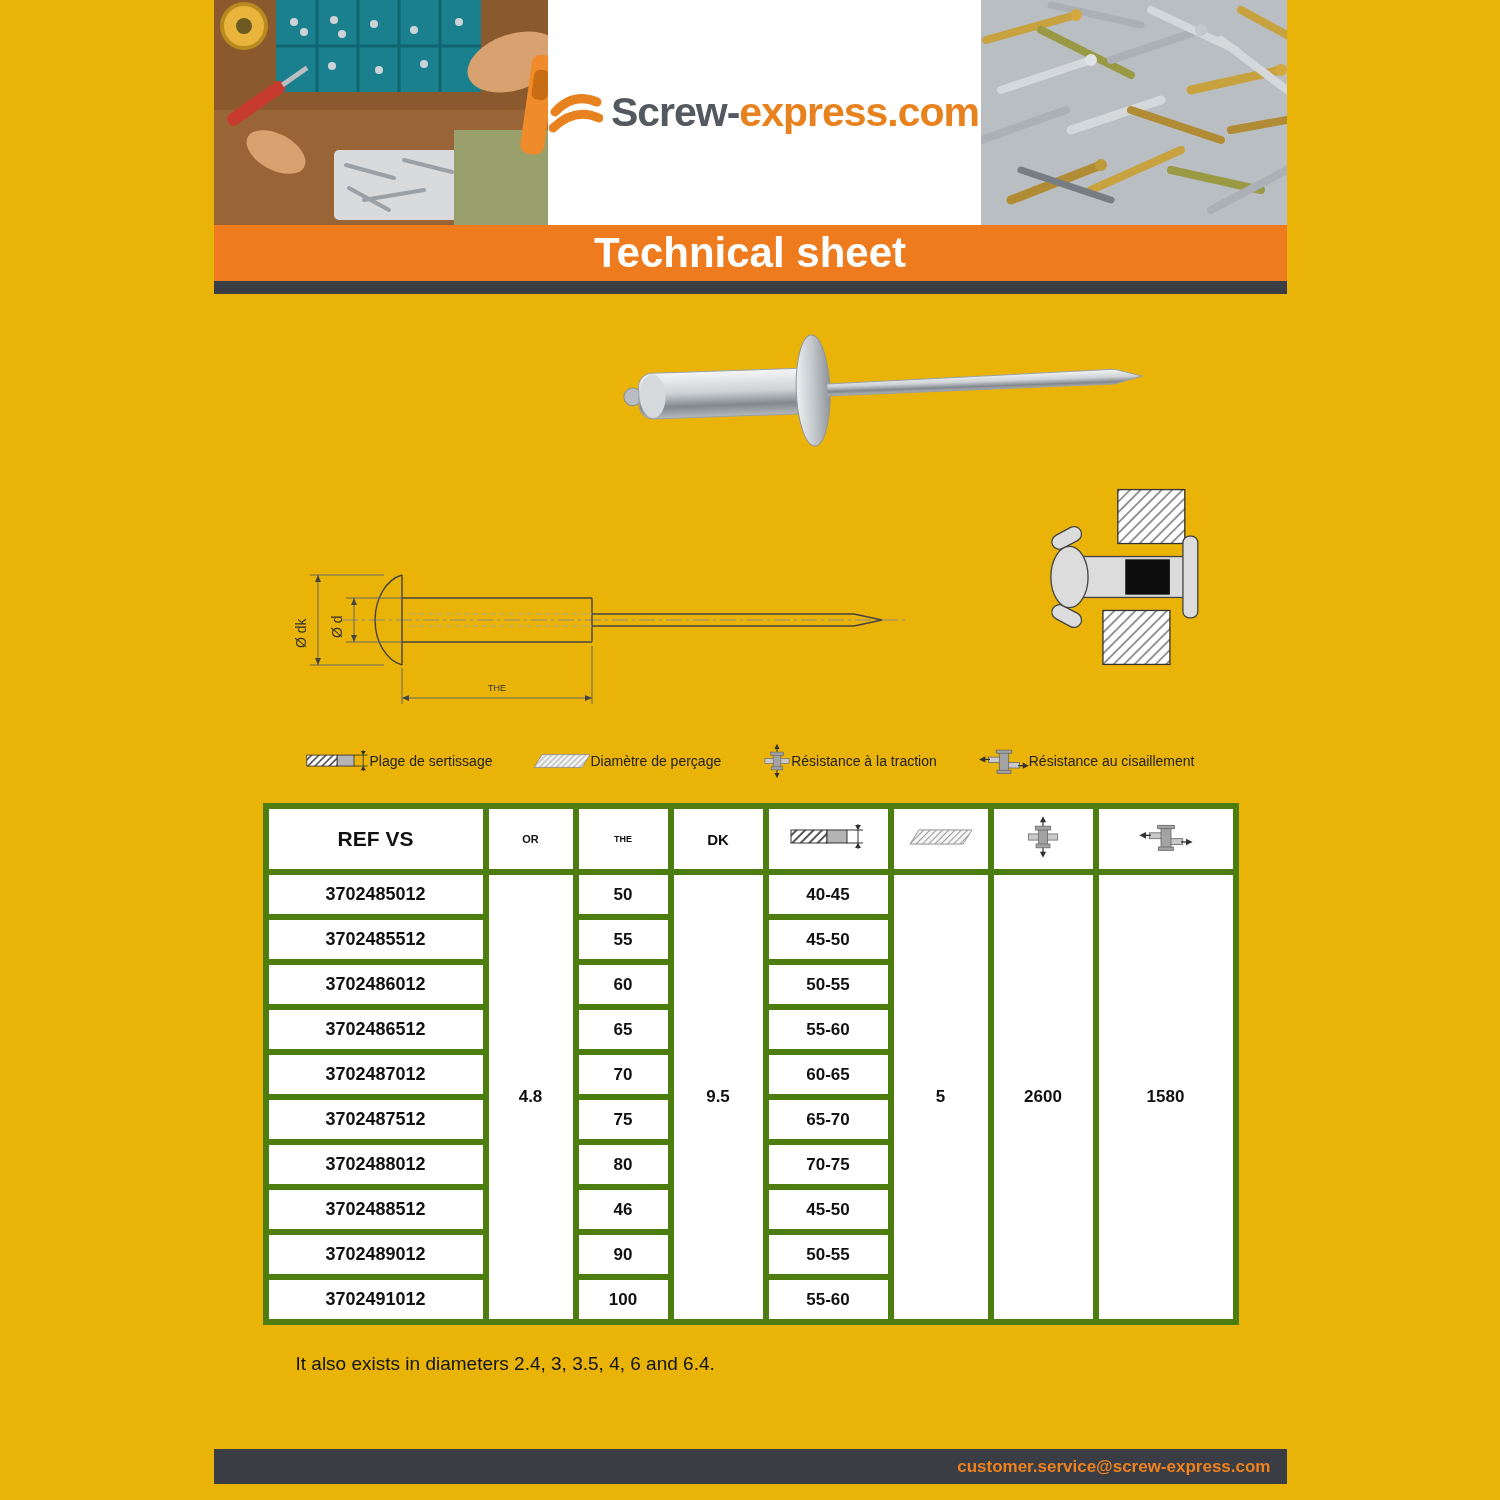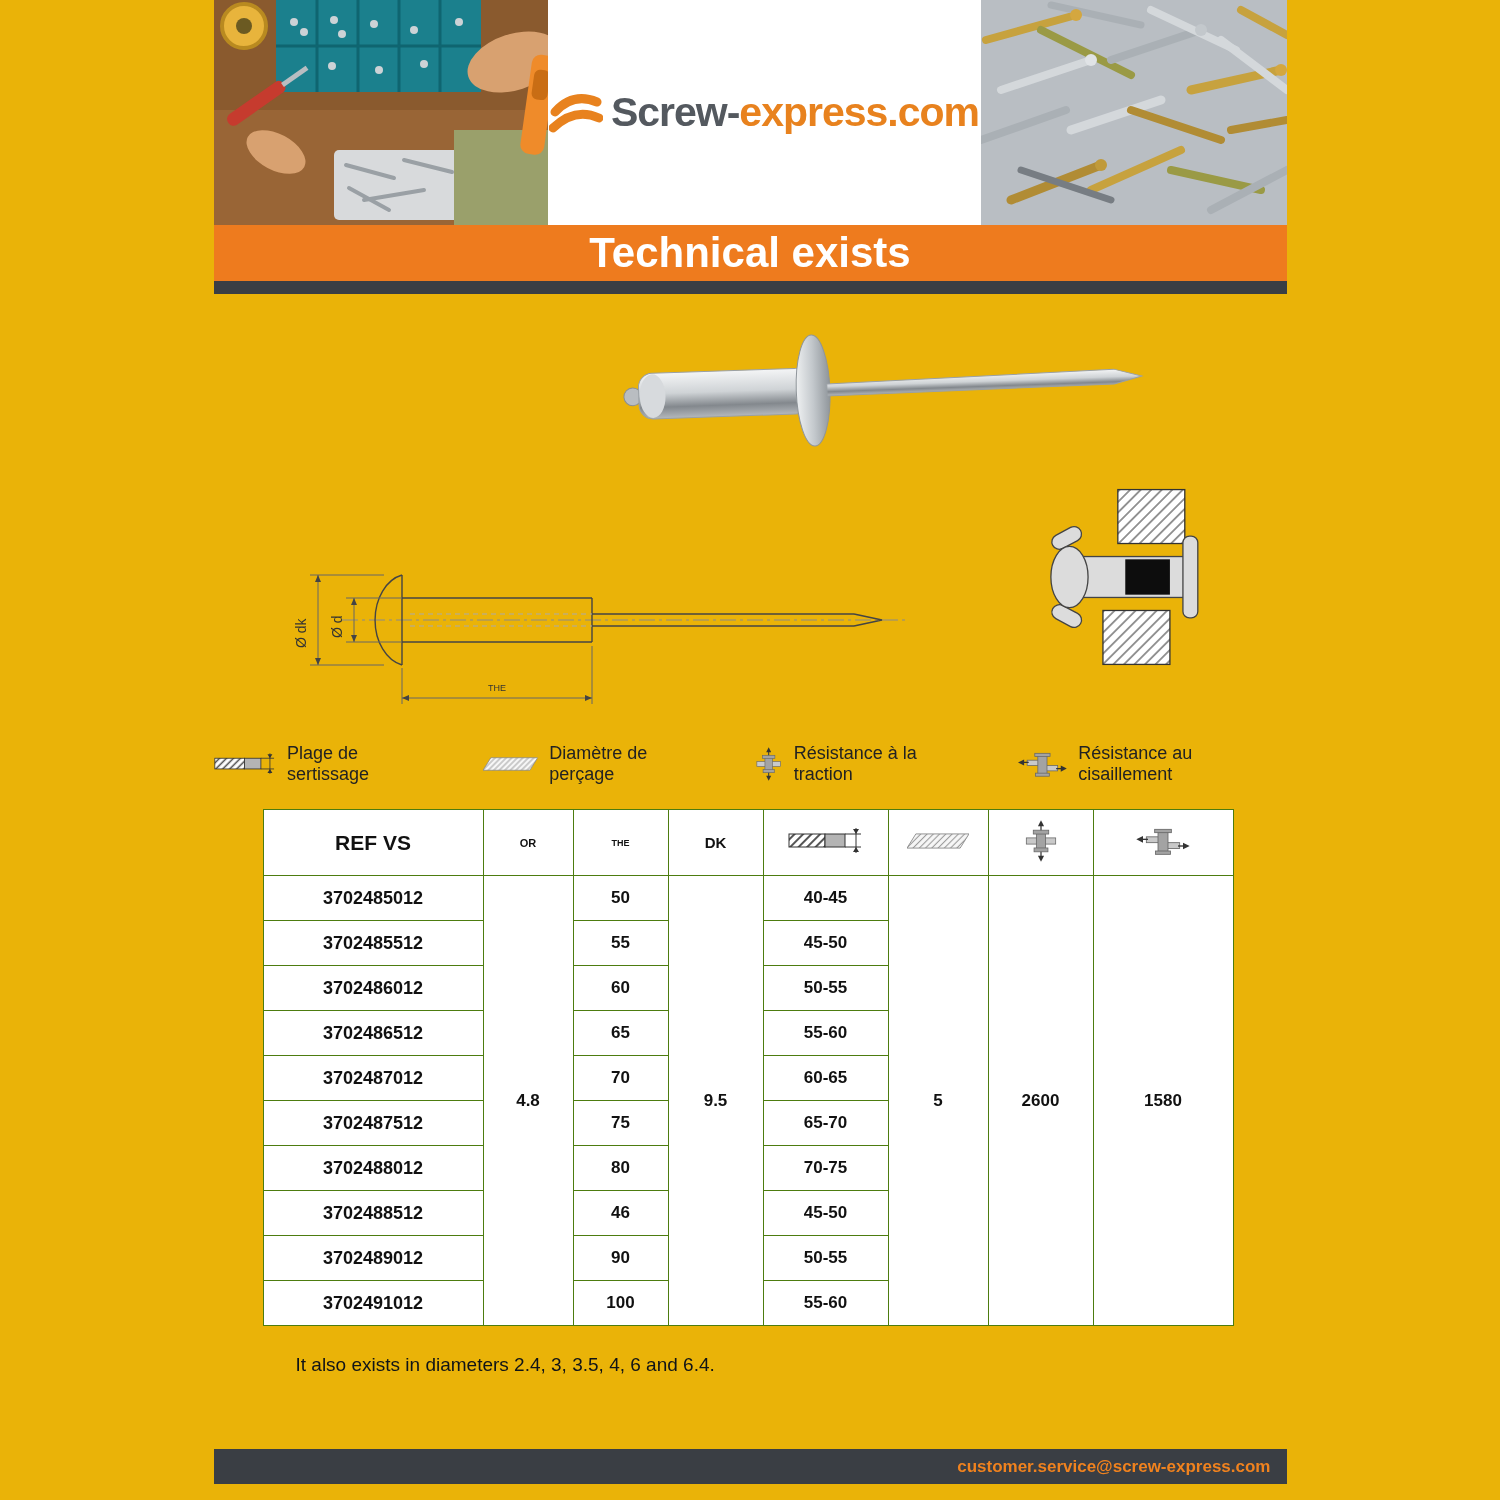--- a/index.html
+++ b/index.html
@@ -24,25 +24,25 @@
   .banner-shadow { height:13px; background:#3a3e44; }
 
   
   .rivet-photo { margin:20px 0 0 385px; width:555px; height:150px; }
   .diagram-row { display:flex; align-items:flex-start; margin-top:6px; }
   .tech-drawing { margin-left:78px; width:648px; height:255px; }
   .cross-section { margin-left:96px; margin-top:14px; width:186px; height:198px; }
 
   
   .legend { display:flex; justify-content:center; align-items:center; gap:42px; margin-top:18px; }
-  .legend-item { display:flex; align-items:center; gap:11px; font-size:18px; color:#222; }
+  .legend-item { display:flex; align-items:center; gap:0; font-size:14px; color:#222; }
 
   
   table.spec { border-collapse:collapse; table-layout:fixed; width:970px; margin:24px 0 0 49px; }
-  .spec th, .spec td { border:1px solid #4d7c0f; text-align:center; vertical-align:middle; background:#fff; }
+  .spec th, .spec td { border:6px solid #4d7c0f; text-align:center; vertical-align:middle; background:#fff; }
   .spec thead th { height:66px; }
   .spec tbody td { height:45px; font-weight:bold; font-size:17px; }
   .spec td.c-ref { font-size:18px; }
   th.h-ref { font-size:21px; font-weight:bold; }
   th.h-or  { font-size:11px; font-weight:bold; }
   th.h-the { font-size:9px;  font-weight:bold; }
   th.h-dk  { font-size:15px; font-weight:bold; }
 
   .note { margin:28px 0 0 82px; font-size:19px; color:#101418; }
 
@@ -203,21 +203,21 @@
             <circle cx="95" cy="15" r="6" fill="#d4a73f"></circle>
               <circle cx="110" cy="60" r="6" fill="#e0e3e6"></circle>
             <circle cx="120" cy="165" r="6" fill="#c09a3a"></circle>
               <circle cx="220" cy="30" r="6" fill="#c3c8cc"></circle>
             <circle cx="300" cy="70" r="6" fill="#d4a73f"></circle>
           </g>
         </svg>
       </div>
     </div>
 
-    <div class="banner">Technical exists</div>
+    <div class="banner">Technical sheet</div>
     <div class="banner-shadow"></div>
 
     <div class="rivet-photo">
       <svg viewBox="0 0 560 150">
         <g transform="rotate(-2 280 75)">
           <circle cx="34" cy="75" r="9" fill="#b9bdc1" stroke="#8a8e92"></circle>
           <rect x="40" y="52" width="172" height="46" rx="14" fill="url(#gMetal)" stroke="#9aa0a5"></rect>
           <ellipse cx="54" cy="75" rx="13" ry="22" fill="#d7dadd"></ellipse>
           <ellipse cx="216" cy="75" rx="17" ry="56" fill="url(#gFlange)" stroke="#8f959a"></ellipse>
           <polygon points="230,69 520,64 548,72 520,79 230,81" fill="url(#gMetal)" stroke="#9aa0a5"></polygon>

